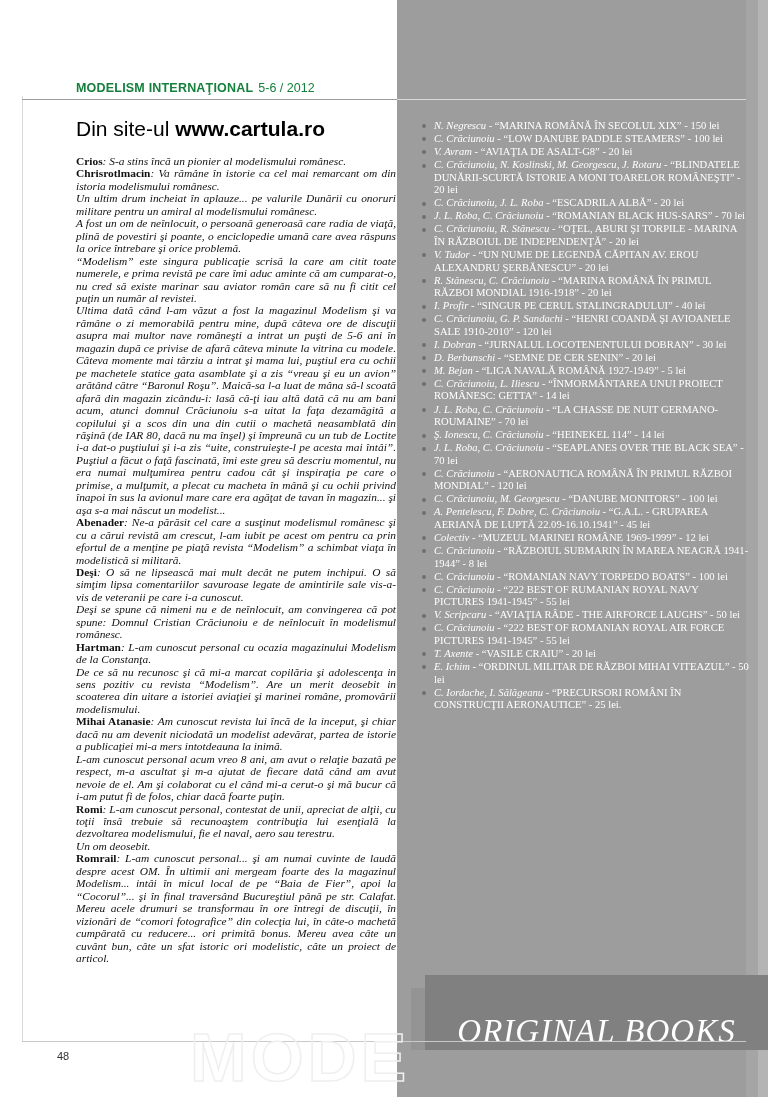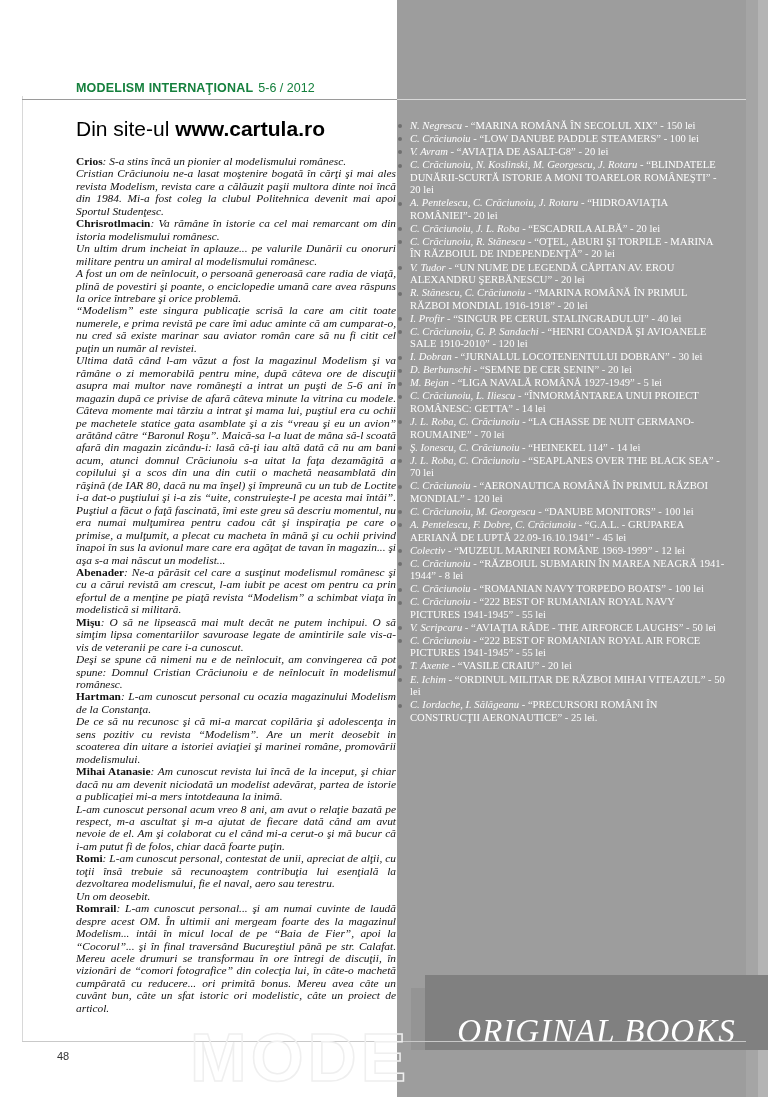--- a/index.html
+++ b/index.html
@@ -64,21 +64,21 @@
     position:absolute;left:154px;top:1018px;
     font-family:"Liberation Sans", sans-serif;
     font-size:68px;font-weight:bold;letter-spacing:4px;
     color:transparent;
     -webkit-text-stroke:1.5px #efefef;
     user-select:none;pointer-events:none;margin-left:36px;
   }
 
   
   #booklist{
-    position:absolute;left:396px;top:120px;width:330px;
+    position:absolute;left:420px;top:120px;width:330px;
     color:#ffffff;font-size:10.6px;line-height:12.55px;
   }
   #booklist .item{
     position:relative;padding-left:14px;margin:0 0 .5px 0;
   }
   #booklist .item .dot{
     position:absolute;left:2px;top:4.4px;
     width:4px;height:4px;border-radius:50%;
     background:#6f6f6f;
   }
@@ -117,45 +117,44 @@
   <div id="header">
     <span class="ttl">MODELISM INTERNAŢIONAL</span><span class="iss">5-6 / 2012</span>
   </div>
 
   <div id="article-title">
     <span class="lead">Din site-ul </span><span class="site">www.cartula.ro</span>
   </div>
 
   <div id="body-col">
       <p><span class="nick">Crios</span><span>: S-a stins încă un pionier al modelismului românesc.</span></p>
-      <p><span>Cristian Crăciunoiu ne-a lasat moştenire bogată în cărţi şi mai ales revista Modelism, revista care a călăuzit paşii multora dinte noi încă din 1984. Mi-a fost coleg la clubul Politehnica devenit mai apoi Sportul Studenţesc.</span></p>
       <p><span class="nick">Chrisrotlmacin</span><span>: Va rămâne în istorie ca cel mai remarcant om din istoria modelismului românesc.</span></p>
       <p><span>Un ultim drum incheiat în aplauze... pe valurile Dunării cu onoruri militare pentru un amiral al modelismului românesc.</span></p>
       <p><span>A fost un om de neînlocuit, o persoană generoasă care radia de viaţă, plină de povestiri şi poante, o enciclopedie umană care avea răspuns la orice întrebare şi orice problemă.</span></p>
       <p><span>“Modelism” este singura publicaţie scrisă la care am citit toate numerele, e prima revistă pe care îmi aduc aminte că am cumparat-o, nu cred să existe marinar sau aviator român care să nu fi citit cel puţin un număr al revistei.</span></p>
       <p><span>Ultima dată când l-am văzut a fost la magazinul Modelism şi va rămâne o zi memorabilă pentru mine, după câteva ore de discuţii asupra mai multor nave româneşti a intrat un puşti de 5-6 ani în magazin după ce privise de afară câteva minute la vitrina cu modele. Câteva momente mai târziu a intrat şi mama lui, puştiul era cu ochii pe machetele statice gata asamblate şi a zis “vreau şi eu un avion” arătând către “Baronul Roşu”. Maică-sa l-a luat de mâna să-l scoată afară din magazin zicându-i: lasă că-ţi iau altă dată că nu am bani acum, atunci domnul Crăciunoiu s-a uitat la faţa dezamăgită a copilului şi a scos din una din cutii o machetă neasamblată din răşină (de IAR 80, dacă nu ma înşel) şi împreună cu un tub de Loctite i-a dat-o puştiului şi i-a zis “uite, construieşte-l pe acesta mai întâi”. Puştiul a făcut o faţă fascinată, îmi este greu să descriu momentul, nu era numai mulţumirea pentru cadou cât şi inspiraţia pe care o primise, a mulţumit, a plecat cu macheta în mână şi cu ochii privind înapoi în sus la avionul mare care era agăţat de tavan în magazin... şi aşa s-a mai născut un modelist...</span></p>
       <p><span class="nick">Abenader</span><span>: Ne-a părăsit cel care a susţinut modelismul românesc şi cu a cărui revistă am crescut, l-am iubit pe acest om pentru ca prin efortul de a menţine pe piaţă revista “Modelism” a schimbat viaţa în modelistică si militară.</span></p>
-      <p><span class="nick">Mişu</span><span>: O să ne lipsească mai mult decât ne putem inchipui. O să simţim lipsa comentariilor savuroase legate de amintirile sale vis-a-vis de veteranii pe care i-a cunoscut.</span></p>
+      <p><span class="nick">Deşi</span><span>: O să ne lipsească mai mult decât ne putem inchipui. O să simţim lipsa comentariilor savuroase legate de amintirile sale vis-a-vis de veteranii pe care i-a cunoscut.</span></p>
       <p><span>Deşi se spune că nimeni nu e de neînlocuit, am convingerea că pot spune: Domnul Cristian Crăciunoiu e de neînlocuit în modelismul românesc.</span></p>
       <p><span class="nick">Hartman</span><span>: L-am cunoscut personal cu ocazia magazinului Modelism de la Constanţa.</span></p>
       <p><span>De ce să nu recunosc şi că mi-a marcat copilăria şi adolescenţa in sens pozitiv cu revista “Modelism”. Are un merit deosebit in scoaterea din uitare a istoriei aviaţiei şi marinei române, promovării modelismului.</span></p>
       <p><span class="nick">Mihai Atanasie</span><span>: Am cunoscut revista lui încă de la inceput, şi chiar dacă nu am devenit niciodată un modelist adevărat, partea de istorie a publicaţiei mi-a mers intotdeauna la inimă.</span></p>
       <p><span>L-am cunoscut personal acum vreo 8 ani, am avut o relaţie bazată pe respect, m-a ascultat şi m-a ajutat de fiecare dată când am avut nevoie de el. Am şi colaborat cu el când mi-a cerut-o şi mă bucur că i-am putut fi de folos, chiar dacă foarte puţin.</span></p>
       <p><span class="nick">Romi</span><span>: L-am cunoscut personal, contestat de unii, apreciat de alţii, cu toţii însă trebuie să recunoaştem contribuţia lui esenţială la dezvoltarea modelismului, fie el naval, aero sau terestru.</span></p>
       <p><span>Un om deosebit.</span></p>
       <p><span class="nick">Romrail</span><span>: L-am cunoscut personal... şi am numai cuvinte de laudă despre acest OM. În ultimii ani mergeam foarte des la magazinul Modelism... intâi în micul local de pe “Baia de Fier”, apoi la “Cocorul”... şi în final traversând Bucureştiul până pe str. Calafat. Mereu acele drumuri se transformau în ore întregi de discuţii, în vizionări de “comori fotografice” din colecţia lui, în câte-o machetă cumpărată cu reducere... ori primită bonus. Mereu avea câte un cuvânt bun, câte un sfat istoric ori modelistic, câte un proiect de articol.</span></p>
     </div>
 
   <div id="booklist">
       <div class="item"><span class="dot"></span><span class="au">N. Negrescu </span><span class="ti">- “MARINA ROMÂNĂ ÎN SECOLUL XIX” - 150 lei</span></div>
       <div class="item"><span class="dot"></span><span class="au">C. Crăciunoiu </span><span class="ti">- “LOW DANUBE PADDLE STEAMERS” - 100 lei</span></div>
       <div class="item"><span class="dot"></span><span class="au">V. Avram </span><span class="ti">- “AVIAŢIA DE ASALT-G8” - 20 lei</span></div>
       <div class="item"><span class="dot"></span><span class="au">C. Crăciunoiu, N. Koslinski, M. Georgescu, J. Rotaru </span><span class="ti">- “BLINDATELE DUNĂRII-SCURTĂ ISTORIE A MONI TOARELOR ROMÂNEŞTI” - 20 lei</span></div>
-      <div class="item"><span class="dot"></span><span class="au">A. Pentelescu, C. Crăciunoiu, J. Rotaru </span><span class="ti">- “HIDROAVIAŢIA ROMÂNIEI”- 20 lei</span></div>
       <div class="item"><span class="dot"></span><span class="au">C. Crăciunoiu, J. L. Roba </span><span class="ti">- “ESCADRILA ALBĂ” - 20 lei</span></div>
+      <div class="item"><span class="dot"></span><span class="au">J. L. Roba, C. Crăciunoiu </span><span class="ti">- “ROMANIAN BLACK HUS-SARS” - 70 lei</span></div>
       <div class="item"><span class="dot"></span><span class="au">C. Crăciunoiu, R. Stănescu </span><span class="ti">- “OŢEL, ABURI ŞI TORPILE - MARINA ÎN RĂZBOIUL DE INDEPENDENŢĂ” - 20 lei</span></div>
       <div class="item"><span class="dot"></span><span class="au">V. Tudor </span><span class="ti">- “UN NUME DE LEGENDĂ CĂPITAN AV. EROU ALEXANDRU ŞERBĂNESCU” - 20 lei</span></div>
       <div class="item"><span class="dot"></span><span class="au">R. Stănescu, C. Crăciunoiu </span><span class="ti"> - “MARINA ROMÂNĂ ÎN PRIMUL RĂZBOI MONDIAL 1916-1918” - 20 lei</span></div>
       <div class="item"><span class="dot"></span><span class="au">I. Profir </span><span class="ti">- “SINGUR PE CERUL STALINGRADULUI” - 40 lei</span></div>
       <div class="item"><span class="dot"></span><span class="au">C. Crăciunoiu, G. P. Sandachi </span><span class="ti">- “HENRI COANDĂ ŞI AVIOANELE SALE 1910-2010” - 120 lei</span></div>
       <div class="item"><span class="dot"></span><span class="au">I. Dobran </span><span class="ti">- “JURNALUL LOCOTENENTULUI DOBRAN” - 30 lei</span></div>
       <div class="item"><span class="dot"></span><span class="au">D. Berbunschi </span><span class="ti">- “SEMNE DE CER SENIN” - 20 lei</span></div>
       <div class="item"><span class="dot"></span><span class="au">M. Bejan </span><span class="ti">- “LIGA NAVALĂ ROMÂNĂ 1927-1949” - 5 lei</span></div>
       <div class="item"><span class="dot"></span><span class="au">C. Crăciunoiu, L. Iliescu </span><span class="ti">- “ÎNMORMÂNTAREA UNUI PROIECT ROMÂNESC: GETTA” - 14 lei</span></div>
       <div class="item"><span class="dot"></span><span class="au">J. L. Roba, C. Crăciunoiu </span><span class="ti">- “LA CHASSE DE NUIT GERMANO-ROUMAINE” - 70 lei</span></div>

